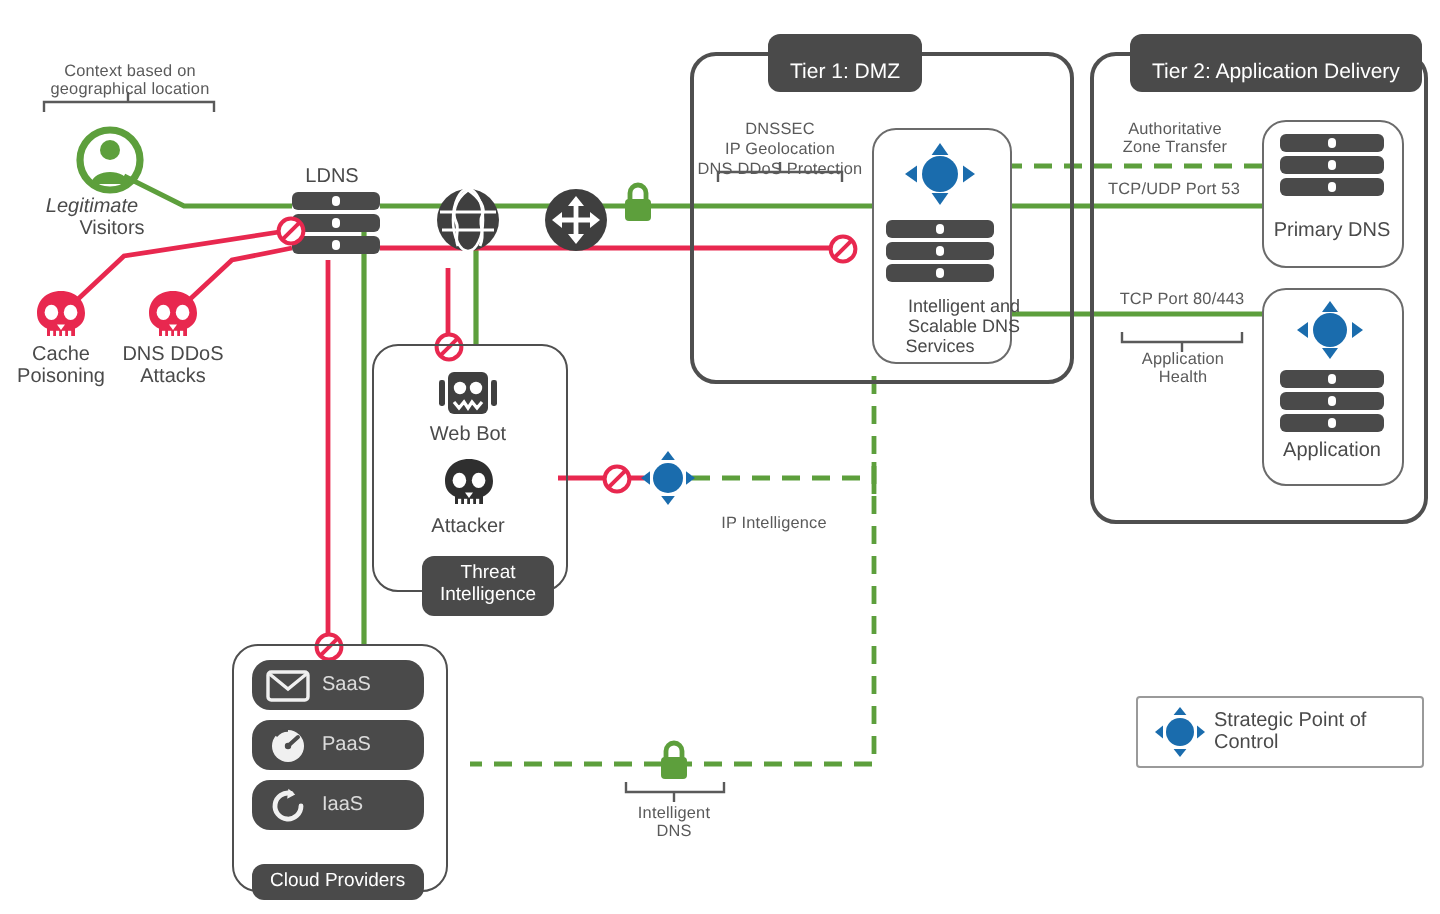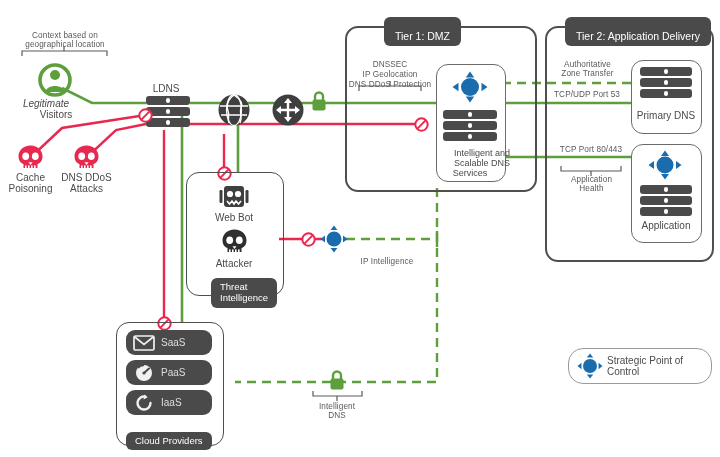--- a/index.html
+++ b/index.html
@@ -18,39 +18,39 @@
   .zone{
     position:absolute;border:2.2px solid #4f4f4f;border-radius:13px;background:transparent;
   }
   .zone.sub{border:1.6px solid #6b6b6b;border-radius:12px;background:#ffffff;}
   .tier-tab{
     position:absolute;background:#4a4a4a;color:#ffffff;border-radius:6px;
     font-size:10.5px;padding:13px 11px 4px;white-space:nowrap;text-align:center;
   }
   .dark-tab{
     position:absolute;background:#4a4a4a;color:#ffffff;border-radius:6px;
-    font-size:9.5px;line-height:1.2;padding:3px 9px 4px;white-space:nowrap;
+    font-size:9.5px;line-height:1.2;padding:3px 9px 4px;white-space:nowrap;text-align:center;
   }
 
   
   .stack{position:absolute;display:flex;flex-direction:column;gap:2px;}
   .bar{background:#4a4a4a;border-radius:3px;display:flex;align-items:center;justify-content:center;}
   .bar i{display:block;background:#ffffff;border-radius:50%;}
 
   
   .pill{
     position:absolute;background:#4a4a4a;border-radius:9px;color:#e8e8e8;
     display:flex;align-items:center;font-size:10px;
   }
   .pill .pi{width:22px;height:18px;margin:0 6px 0 7px;flex:0 0 auto;}
   .pill span{opacity:.92;}
 
   
   .legend{
-    position:absolute;border:1.4px solid #9a9a9a;border-radius:15px;background:#fff;
+    position:absolute;border:1.4px solid #9a9a9a;border-radius:2px;background:#fff;
     display:flex;align-items:center;
   }
   .legend .ltxt{font-size:10px;color:#4a4a4a;margin-left:4px;}
 
   .cap{font-size:8.2px;color:#5a5a5a;letter-spacing:.1px;}
   .cap9{font-size:9px;color:#4a4a4a;}
   .cap10{font-size:10px;color:#4a4a4a;}
   .cap11{font-size:11px;color:#3f3f3f;}
 </style>
 </head>

